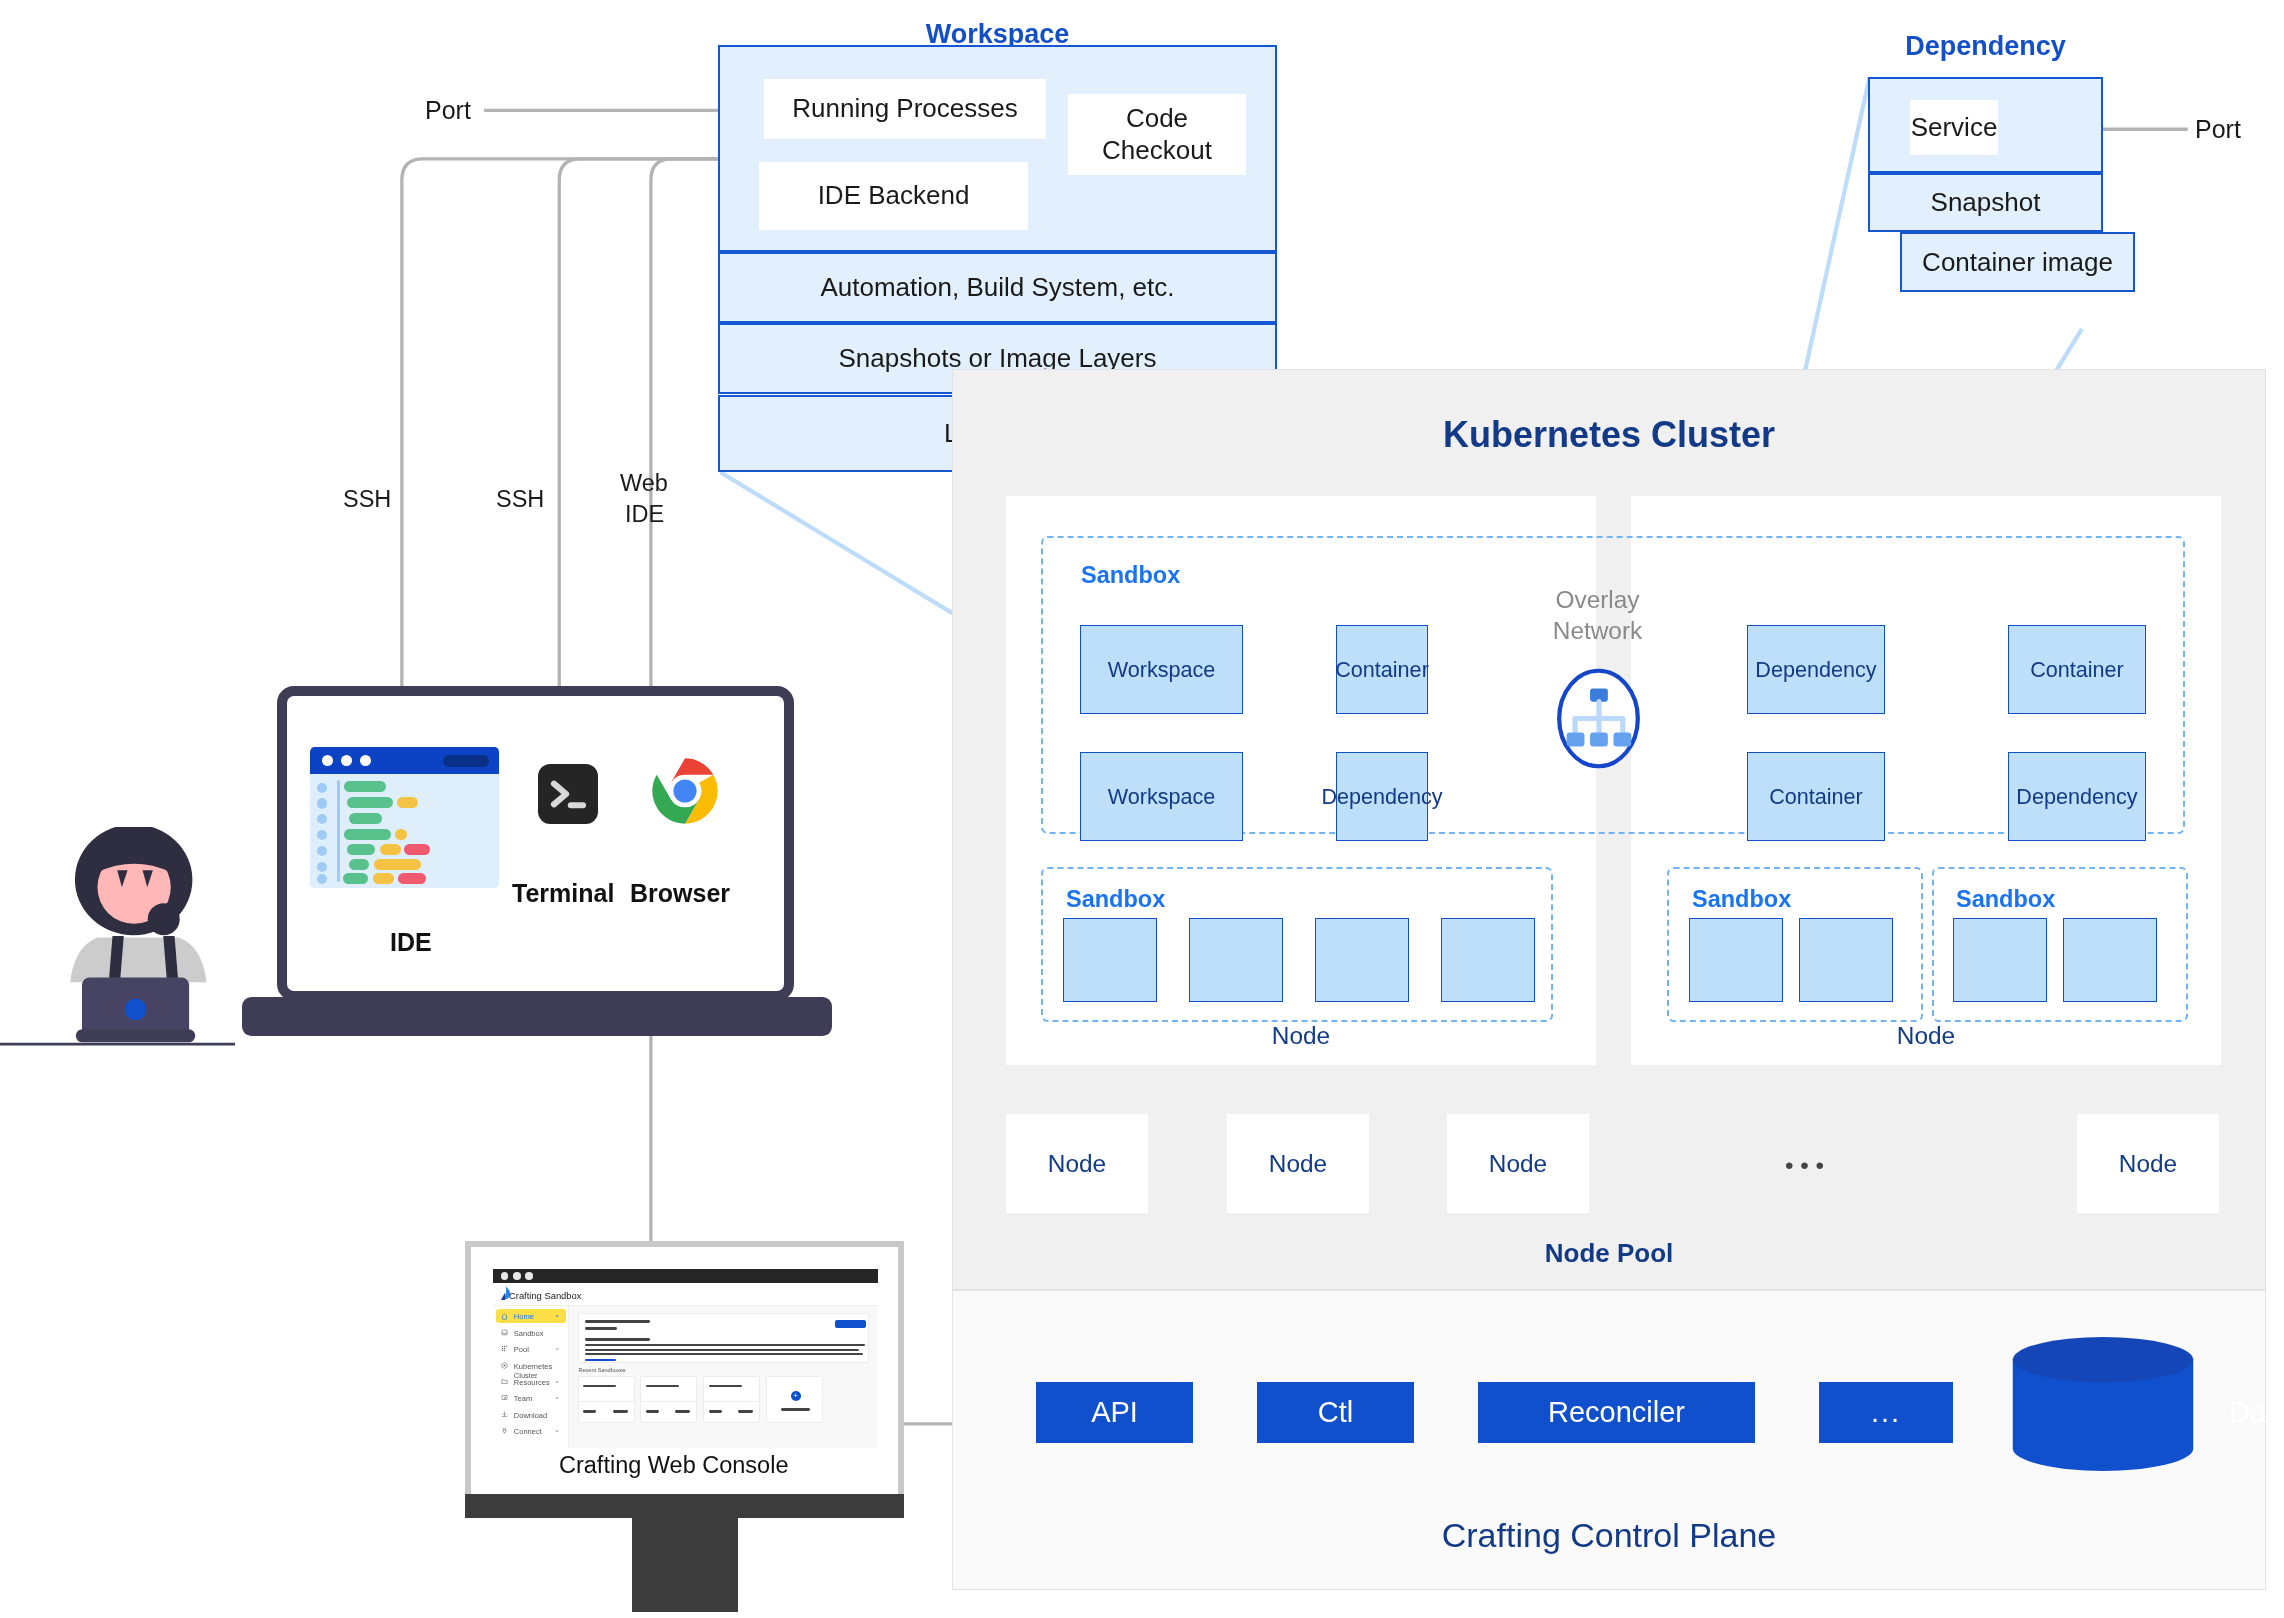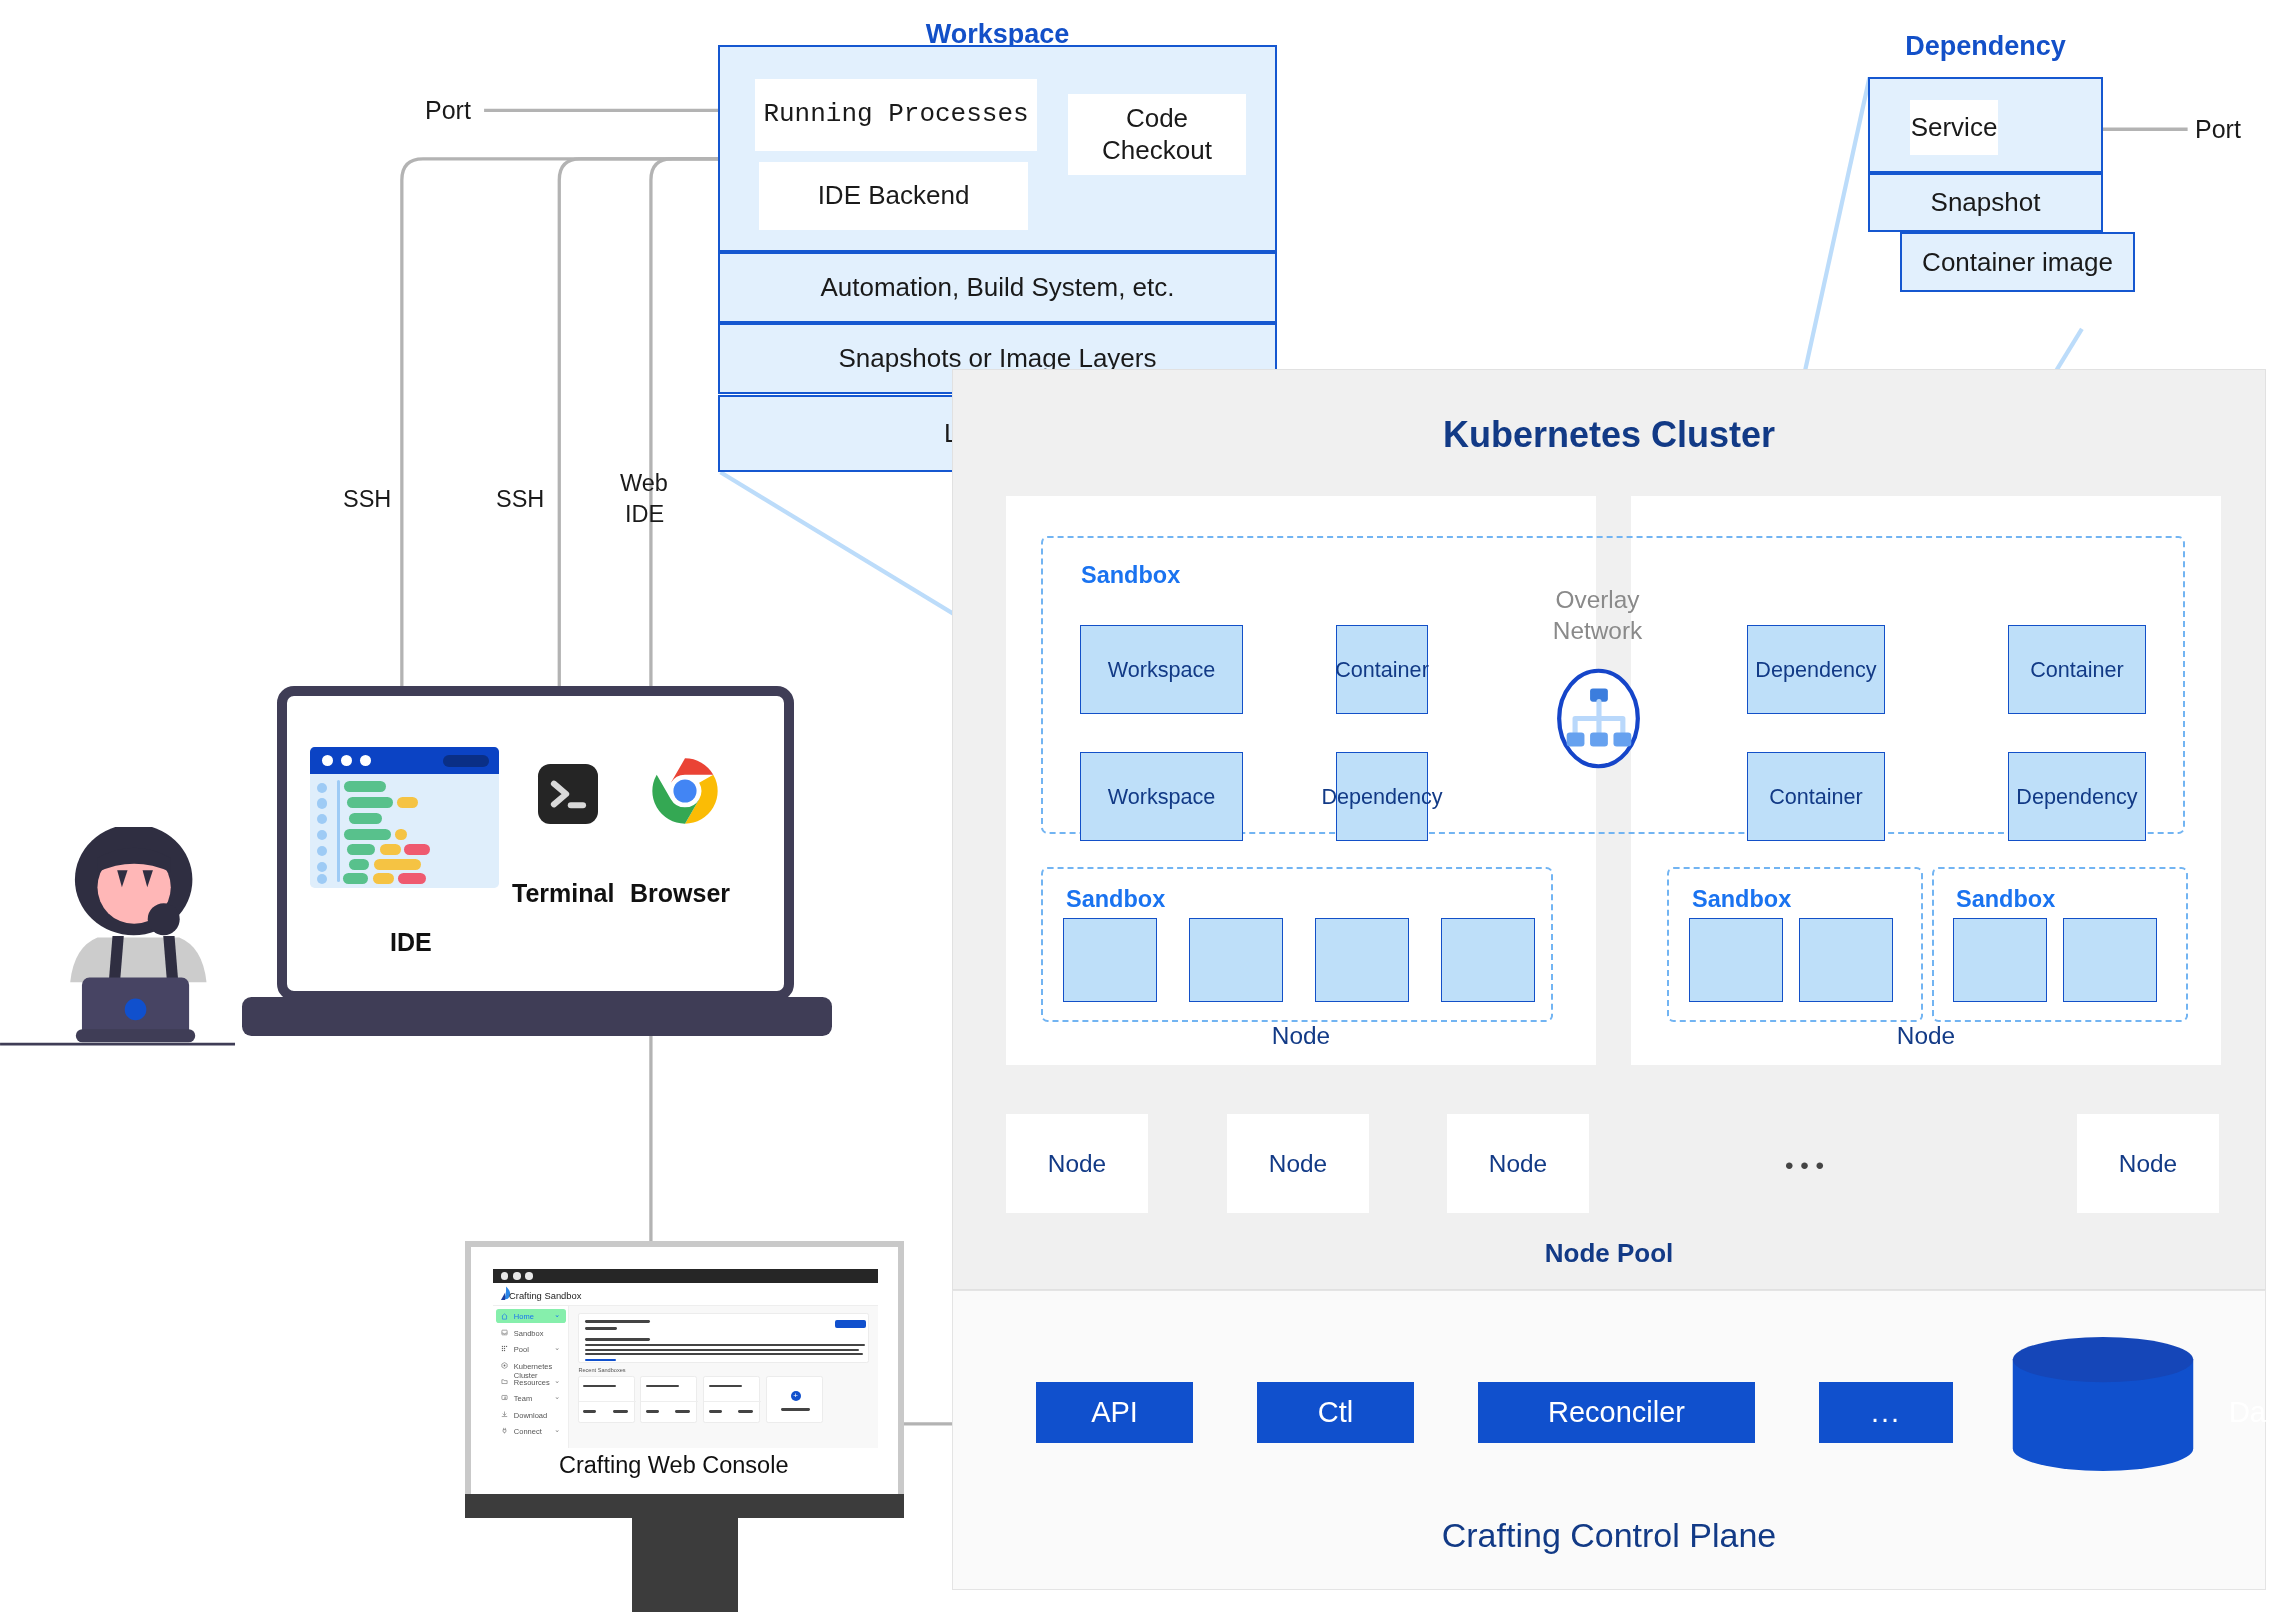--- a/index.html
+++ b/index.html
@@ -126,21 +126,21 @@
   <path d="M1920,3030 L2205,3030" stroke="#b3b3b3" stroke-width="7" fill="none"></path>
 
   <path d="M0,2222 L500,2222" stroke="#3f3d56" stroke-width="6" fill="none"></path>
 </svg>
 
 <div class="abs" style="left:718px; top:19px; width:559px;">
   <div class="ws-title ctr">Workspace</div>
 </div>
 
 <div class="abs ws-card" style="left:718px; top:45px; width:559px; height:207px;">
-  <div class="abs ws-inner" style="left:35px; top:32px; width:282px; height:72px;font-family:Liberation Mono, monospace;">Running Processes</div>
+  <div class="abs ws-inner" style="left:44px; top:32px; width:282px; height:60px;">Running Processes</div>
   <div class="abs ws-inner" style="left:348px; top:47px; width:178px; height:81px; padding:0 19px;">Code Checkout</div>
   <div class="abs ws-inner" style="left:39px; top:115px; width:269px; height:68px;">IDE Backend</div>
 </div>
 <div class="abs ws-row" style="left:718px; top:252px; width:559px; height:71px; border:2.3px solid #1557d0; border-top:2.3px solid #1557d0;">Automation, Build System, etc.</div>
 <div class="abs ws-row" style="left:718px; top:323px; width:559px; height:71px; border:2.3px solid #1557d0;">Snapshots or Image Layers</div>
 <div class="abs ws-row" style="left:718px; top:395px; width:559px; height:77px; border:2.3px solid #1557d0;">Linux OS</div>
 
 <div class="abs lbl-black" style="left:425px; top:96px;">Port</div>
 
 <div class="abs" style="left:1868px; top:31px; width:235px;">
@@ -247,21 +247,21 @@
 
   <div class="abs" style="left:0;top:14px;width:385px;height:22.6px;background:#fff;border-bottom:0.5px solid #eee;">
     <svg width="12.2" height="15" viewBox="0 0 26 32" style="position:absolute;left:6.6px;top:2.8px;">
       <path d="M13 1 C20 8 24 15 20 23 C17 29 11 30 8 26 C12 23 13 18 13 1Z" fill="#2a86e8"></path>
       <path d="M11 14 L11 30 L2 30 Z" fill="#1b3fa0"></path>
     </svg>
     <span class="wc-brand abs" style="left:16px; top:6.6px;">Crafting Sandbox</span>
   </div>
 
   <div class="abs" style="left:0;top:37px;width:76px;height:142px;background:#fff;border-right:0.5px solid #eee;">
-    <div class="abs" style="left:2.8px;top:2.8px;width:70px;height:14px;background:#86efac;border-radius:2.8px;padding-left:13px;">
+    <div class="abs" style="left:2.8px;top:2.8px;width:70px;height:14px;background:#fde047;border-radius:2.8px;padding-left:13px;">
       <svg width="7" height="7" viewBox="0 0 24 24" style="position:absolute;left:5.6px;top:3.8px;">
         <path d="M3 11 L12 3 L21 11 M5 10 V21 H19 V10" fill="none" stroke="#1a73f0" stroke-width="2.2" stroke-linejoin="round"></path>
       </svg>
       <span class="wc-side-item active abs" style="left:18px;top:3.3px;">Home</span>
       <span class="abs" style="right:5.6px;top:1.4px;color:#1a73f0;font-size:7.5px;">⌄</span>
     </div>
     <div class="abs" style="left:2.8px;top:20.7px;width:70px;height:12.2px;">
       <svg width="7" height="7" viewBox="0 0 24 24" style="position:absolute;left:5.6px;top:2.3px;">
         <rect x="3" y="4" width="18" height="16" rx="2" fill="none" stroke="#666" stroke-width="2"></rect>
         <path d="M3 14 H8 L10 17 H14 L16 14 H21" fill="none" stroke="#666" stroke-width="2"></path>

